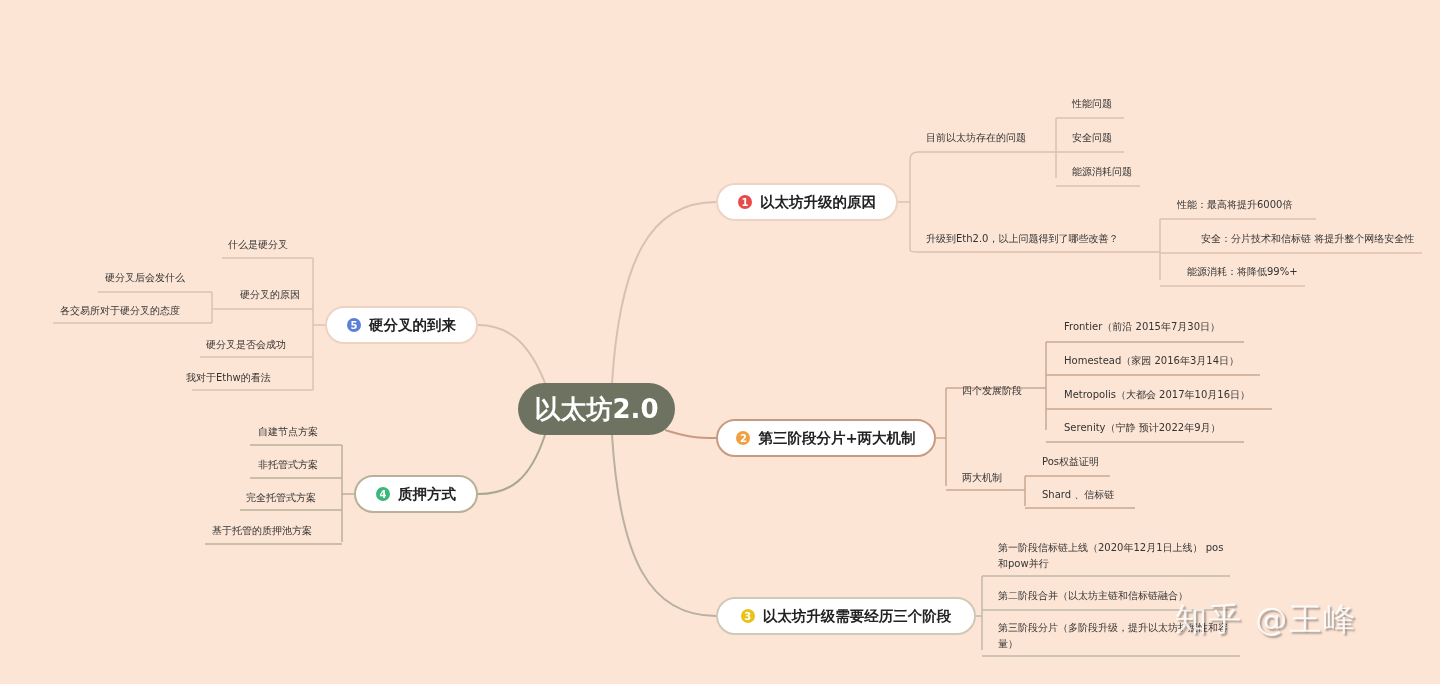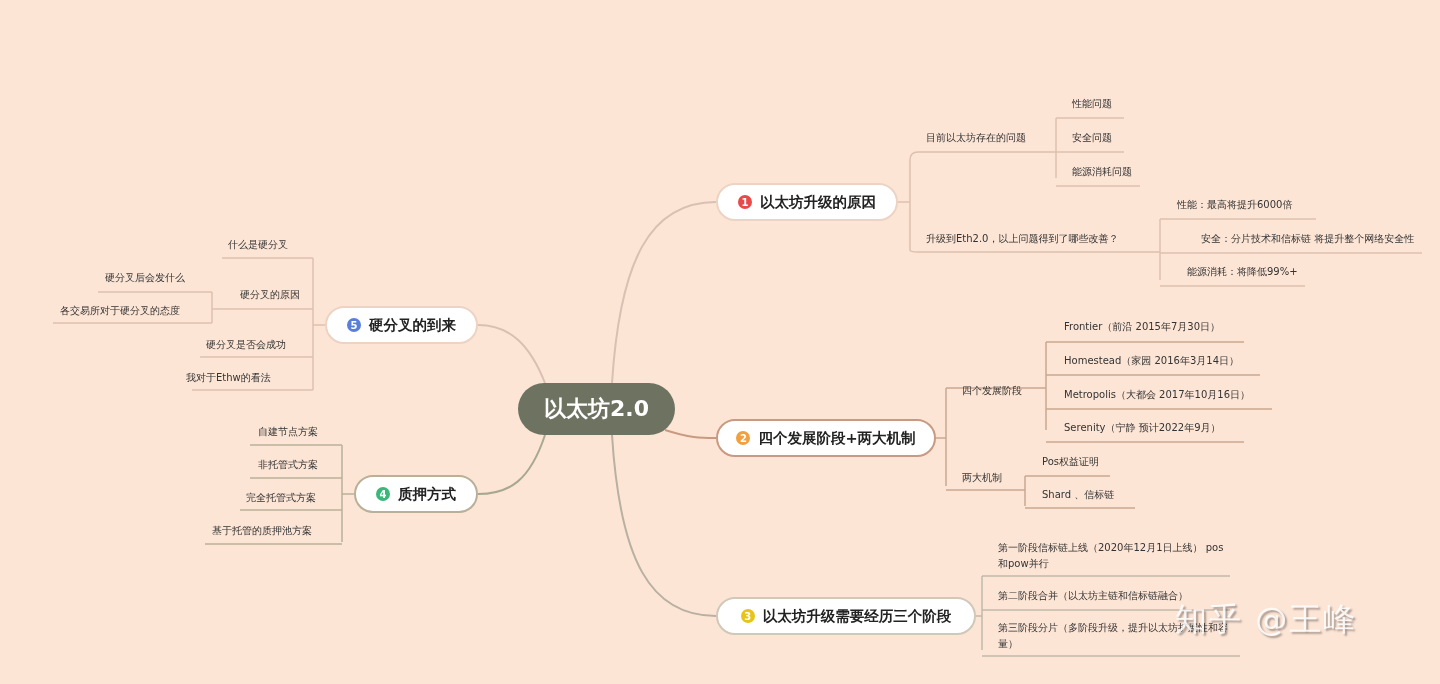--- a/index.html
+++ b/index.html
@@ -7,21 +7,21 @@
     width:1440px; height:684px; overflow:hidden;
     background:#fde5d6;
     font-family:"DejaVu Sans","Liberation Sans",sans-serif;
     position:relative;
     color:#333;
   }
   svg.links { position:absolute; left:0; top:0; }
   .root {
     position:absolute; left:518px; top:383px; width:157px; height:52px;
     background:#6e7361; border-radius:26px; color:#fff;
-    font-size:22px; font-weight:bold; display:flex; align-items:center; justify-content:center;
+    font-size:26px; font-weight:bold; display:flex; align-items:center; justify-content:center;
   }
   .main {
     position:absolute; height:38px; background:#fff; border-radius:20px;
     display:flex; align-items:center; justify-content:center; gap:8px;
     font-size:14.5px; font-weight:bold; color:#222; box-sizing:border-box;
   }
   .badge {
     width:14px; height:14px; border-radius:50%; color:#fff; font-size:10px; font-weight:bold;
     display:inline-flex; align-items:center; justify-content:center;
   }
@@ -117,21 +117,21 @@
 <div class="t" style="left:1072px;top:97px;">性能问题</div>
 <div class="t" style="left:1072px;top:131px;">安全问题</div>
 <div class="t" style="left:1072px;top:165px;">能源消耗问题</div>
 <div class="t" style="left:926px;top:232px;">升级到Eth2.0，以上问题得到了哪些改善？</div>
 <div class="t" style="left:1177px;top:198px;">性能：最高将提升6000倍</div>
 <div class="t" style="left:1177px;top:232px;margin-left:24px;">安全：分片技术和信标链 将提升整个网络安全性</div>
 <div class="t" style="left:1187px;top:265px;">能源消耗：将降低99%+</div>
 
 <div class="main" style="left:716px;top:419px;width:220px;border:2px solid #c89a82;">
   <span class="badge" style="background:#f0a040;">2</span>
-  <span>四个发展阶段+两大机制</span>
+  <span>第三阶段分片+两大机制</span>
 </div>
 <div class="t" style="left:962px;top:366px;margin-top:18px;">四个发展阶段</div>
 <div class="t" style="left:1064px;top:320px;">Frontier（前沿 2015年7月30日）</div>
 <div class="t" style="left:1064px;top:354px;">Homestead（家园 2016年3月14日）</div>
 <div class="t" style="left:1064px;top:388px;">Metropolis（大都会 2017年10月16日）</div>
 <div class="t" style="left:1064px;top:421px;">Serenity（宁静 预计2022年9月）</div>
 <div class="t" style="left:962px;top:471px;">两大机制</div>
 <div class="t" style="left:1042px;top:455px;">Pos权益证明</div>
 <div class="t" style="left:1042px;top:488px;">Shard 、信标链</div>
 

